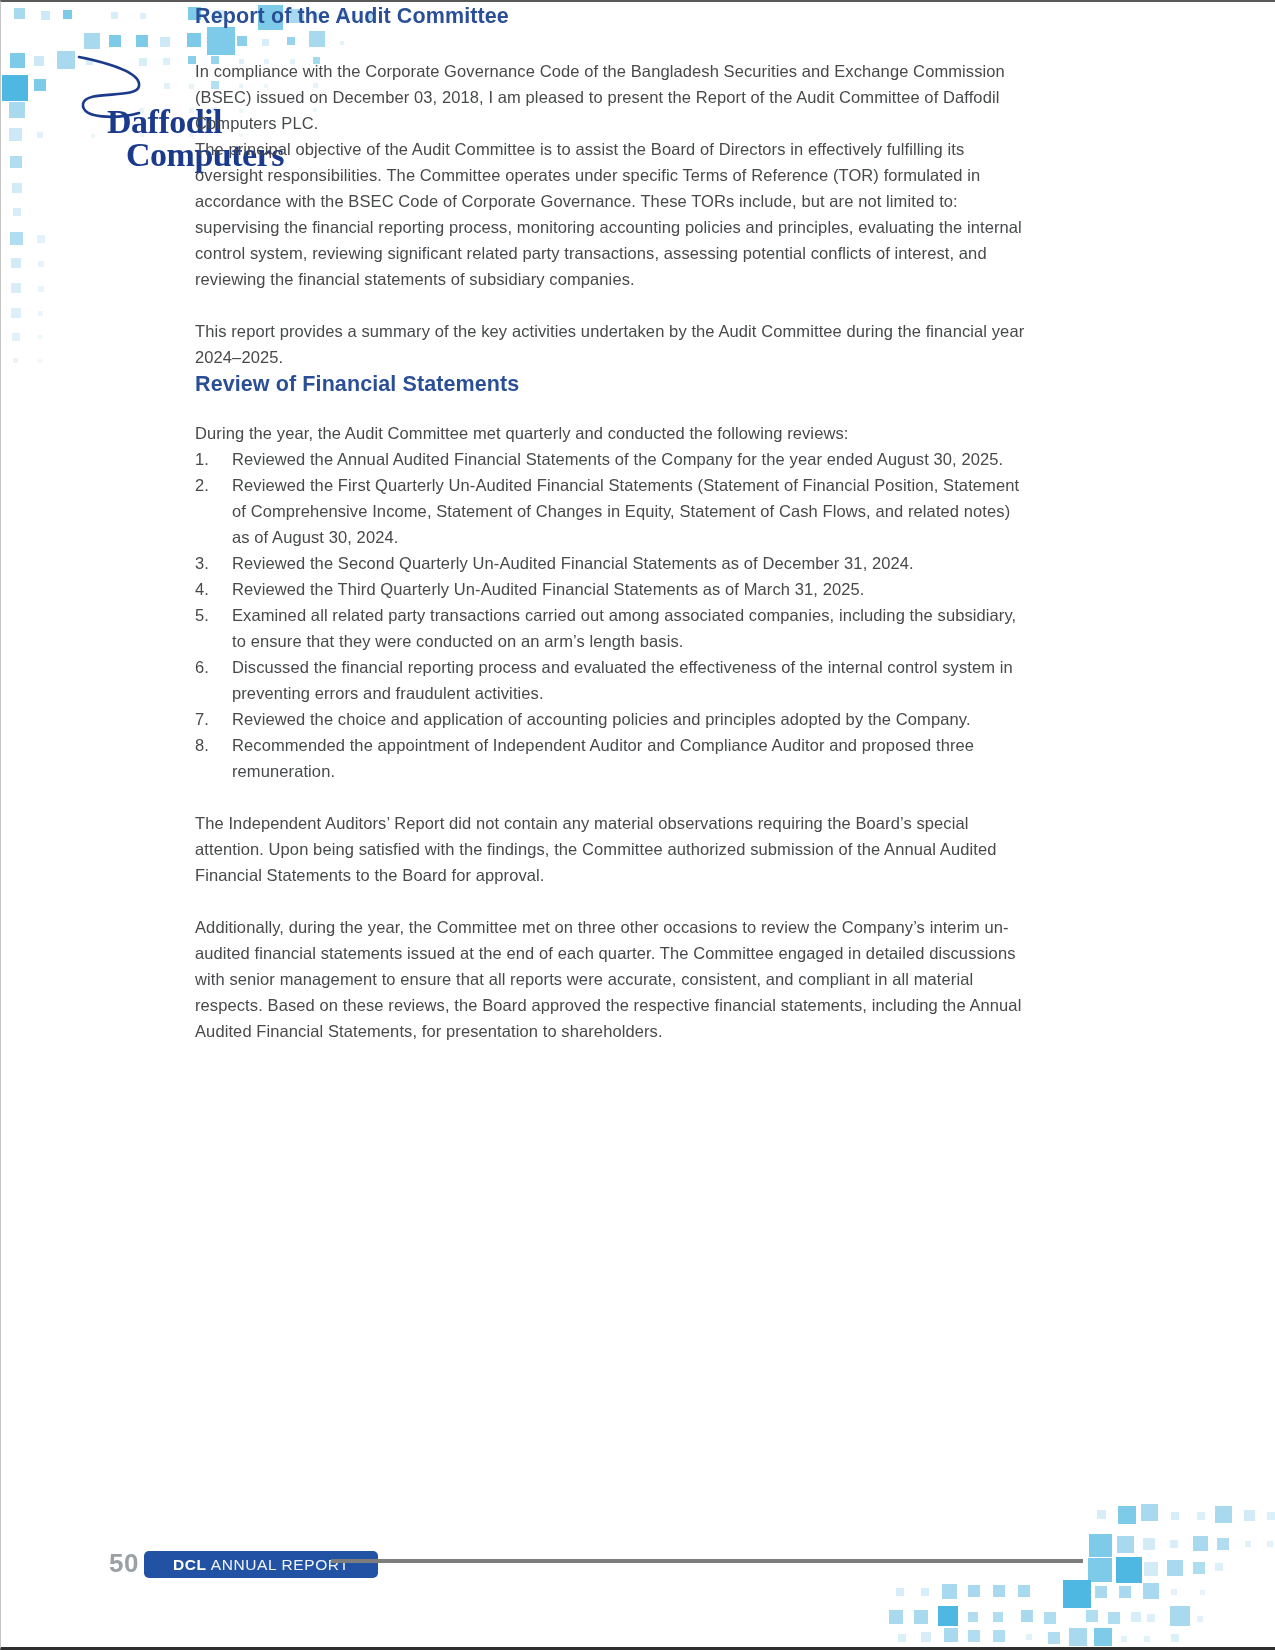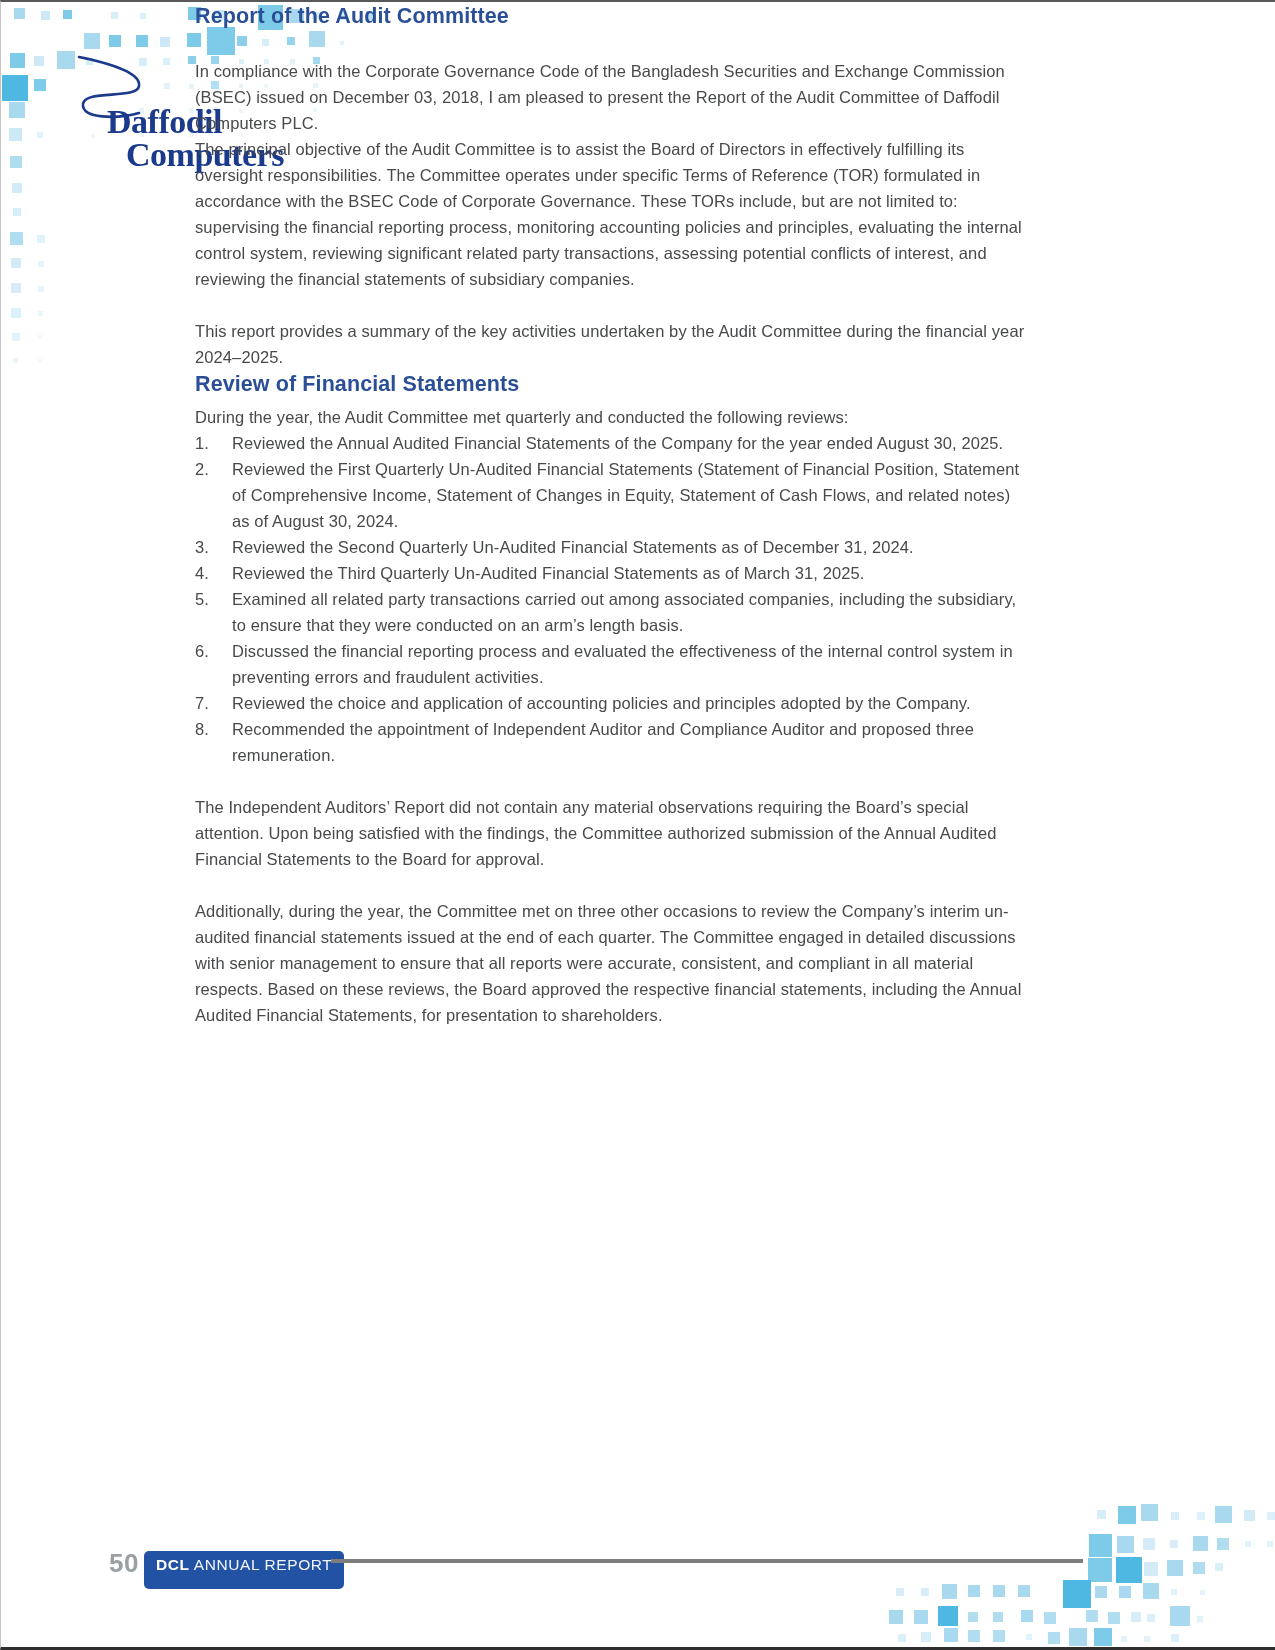--- a/index.html
+++ b/index.html
@@ -20,32 +20,32 @@
   
   .content{position:absolute;left:194px;top:0;width:832px;color:#47494b;
     font-size:16.5px;line-height:26px;letter-spacing:0.1px;}
   h1.sec,h2.sec{color:#2b4f97;font-size:21.5px;line-height:28px;margin:0;font-weight:bold;letter-spacing:0.1px;}
   .h1{margin-top:228px;}
   .h2{margin-top:32px;}
   p{margin:0;}
   .p1a{margin-top:28px;}
   .p1b{margin-top:0;}
   .p2{margin-top:26px;}
-  .intro{margin-top:6px;}
+  .intro{margin-top:22px;}
   ol.review{list-style:none;margin:0;padding:0;}
   ol.review li{display:flex;}
   ol.review .num{width:37px;flex:0 0 37px;}
   ol.review .txt{flex:1;}
   .p3{margin-top:26px;}
   .p4{margin-top:26px;}
   
   .footer{position:absolute;left:0;top:1544px;width:1275px;height:40px;}
   .pageno{position:absolute;left:108px;top:2px;font-size:26px;font-weight:bold;color:#9aa0a4;letter-spacing:0.5px;}
-  .badge{position:absolute;left:143px;top:5px;height:38px;background:#2252a4;border-radius:5px;
-    color:#ffffff;font-size:15.5px;line-height:27px;padding:0 12px;letter-spacing:0.6px;white-space:nowrap;}
+  .badge{position:absolute;left:143px;top:5px;height:27px;background:#2252a4;border-radius:5px;
+    color:#ffffff;font-size:15.5px;line-height:27px;padding:0 29px;letter-spacing:0.6px;white-space:nowrap;}
   .badge .bold{font-weight:bold;}
   .badge .rest{font-weight:normal;color:#f2f6fb;}
   .rule{position:absolute;left:330px;top:13px;width:752px;height:4px;
     border-top:2px solid #7d7d7d;border-bottom:2px solid #7d7d7d;box-sizing:border-box;}
 </style>
 </head>
 <body>
 
 <div class="logo-wrap decor">
   <div id="mosaicTL" class="decor" style="left:0;top:0;width:420px;height:380px;">

